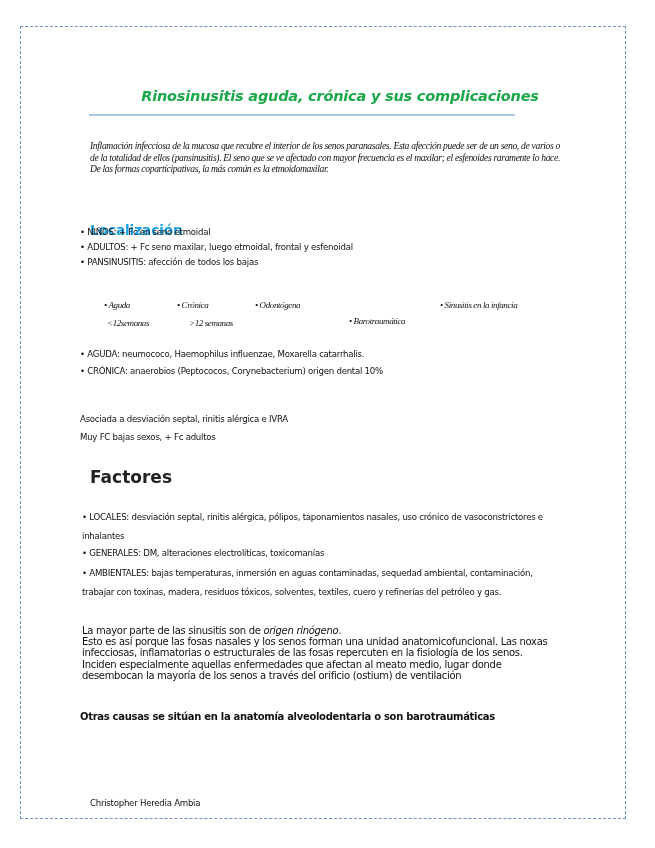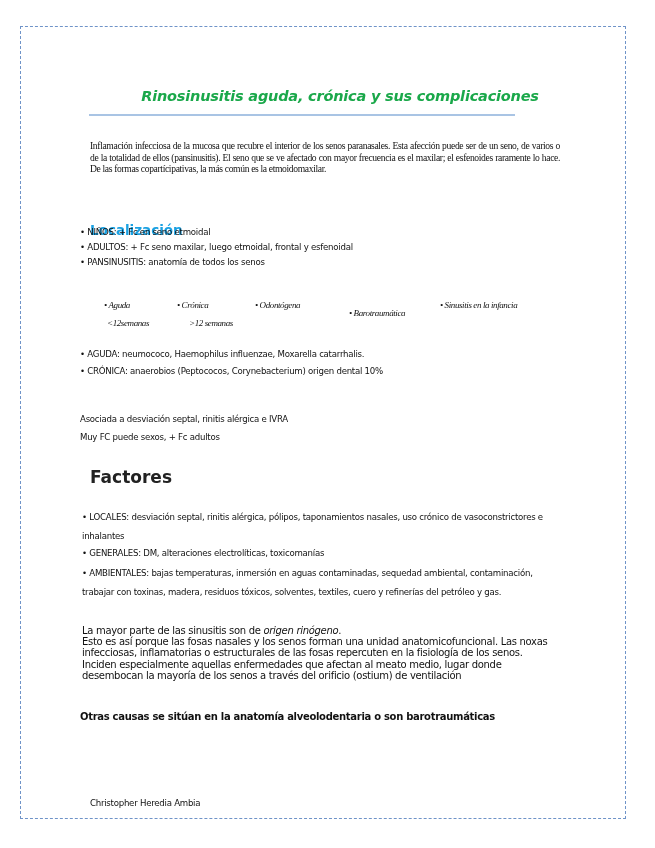--- a/index.html
+++ b/index.html
@@ -15,21 +15,21 @@
       font-family: "DejaVu Sans", sans-serif; font-style: italic; font-weight: bold;
       font-size: 14.5px; color: #1aa84a; letter-spacing: -0.2px;
     }
     .title-rule {
       position: absolute; left: 89px; top: 114px; width: 426px; height: 2px; background: #a9c4e4;
     }
     .serif { font-family: "Liberation Serif", serif; font-size: 9.6px; color: #111; letter-spacing: -0.35px; }
     .sans { font-family: "DejaVu Sans", sans-serif; font-size: 8.6px; color: #111; letter-spacing: -0.25px; }
     .intro {
       position: absolute; left: 90px; top: 140px; width: 470px; white-space: normal;
-      text-align: justify; line-height: 11.6px;
+      text-align: justify; line-height: 11.6px; font-style: italic;
     }
     .h-local {
       position: absolute; left: 90px; top: 206px;
       font-family: "DejaVu Sans", sans-serif; font-weight: bold; font-size: 13.5px; color: #1ba1e2; margin-top: 16px;
     }
     .h-factores {
       position: absolute; left: 90px; top: 467px;
       font-family: "DejaVu Sans", sans-serif; font-weight: bold; font-size: 17px; color: #222;
     }
     .line { position: absolute; left: 80px; white-space: nowrap; }
@@ -47,35 +47,35 @@
 
 <div class="abs title">Rinosinusitis aguda, crónica y sus complicaciones</div>
 <div class="title-rule"></div>
 
 <div class="intro serif">Inflamación infecciosa de la mucosa que recubre el interior de los senos paranasales. Esta afección puede ser de un seno, de varios o de la totalidad de ellos (pansinusitis). El seno que se ve afectado con mayor frecuencia es el maxilar; el esfenoides raramente lo hace. De las formas copartícipativas, la más común es la etmoidomaxilar.</div>
 
 <div class="h-local">Localización</div>
 
 <div class="line sans" style="top:227px;">• NIÑOS: + Fc en seno etmoidal</div>
 <div class="line sans" style="top:242px;">• ADULTOS: + Fc seno maxilar, luego etmoidal, frontal y esfenoidal</div>
-<div class="line sans" style="top:257px;">• PANSINUSITIS: anatomía de todos los senos</div>
+<div class="line sans" style="top:257px;">• PANSINUSITIS: afección de todos los bajas</div>
 
 <div class="abs italic-serif" style="left:104px; top:300px;">• Aguda</div>
 <div class="abs italic-serif" style="left:177px; top:300px;">• Crónica</div>
 <div class="abs italic-serif" style="left:255px; top:300px;">• Odontógena</div>
-<div class="abs italic-serif" style="left:349px; top:308px;">• Barotraumática</div>
+<div class="abs italic-serif" style="left:349px; top:316px;">• Barotraumática</div>
 <div class="abs italic-serif" style="left:440px; top:300px;">• Sinusitis en la infancia</div>
 <div class="abs italic-serif" style="left:107px; top:318px;">&lt;12semanas</div>
 <div class="abs italic-serif" style="left:189px; top:318px;">&gt;12 semanas</div>
 
 <div class="line sans" style="top:349px;">• AGUDA: neumococo, Haemophilus influenzae, Moxarella catarrhalis.</div>
 <div class="line sans" style="top:366px;">• CRÓNICA: anaerobios (Peptococos, Corynebacterium) origen dental 10%</div>
 
 <div class="line sans" style="top:414px;">Asociada a desviación septal, rinitis alérgica e IVRA</div>
-<div class="line sans" style="top:432px;">Muy FC puede sexos, + Fc adultos</div>
+<div class="line sans" style="top:432px;">Muy FC bajas sexos, + Fc adultos</div>
 
 <div class="h-factores">Factores</div>
 
 <div class="para sans wide" style="top:508px;">• LOCALES: desviación septal, rinitis alérgica, pólipos, taponamientos nasales, uso crónico de vasoconstrictores e inhalantes</div>
 <div class="para sans wide" style="top:544px;">• GENERALES: DM, alteraciones electrolíticas, toxicomanías</div>
 <div class="para sans wide" style="top:556px; top:556px;margin-top:8px;">• AMBIENTALES: bajas temperaturas, inmersión en aguas contaminadas, sequedad ambiental, contaminación, trabajar con toxinas, madera, residuos tóxicos, solventes, textiles, cuero y refinerías del petróleo y gas.</div>
 
 <div class="para small-sans" style="top:625px;">
   <span>La mayor parte de las sinusitis son de </span><em>origen rinógeno</em><span>.</span><br>
   <span>Esto es así porque las fosas nasales y los senos forman una unidad anatomicofuncional. Las noxas infecciosas, inflamatorias o estructurales de las fosas repercuten en la fisiología de los senos. Inciden especialmente aquellas enfermedades que afectan al meato medio, lugar donde desembocan la mayoría de los senos a través del orificio (ostium) de ventilación</span>

